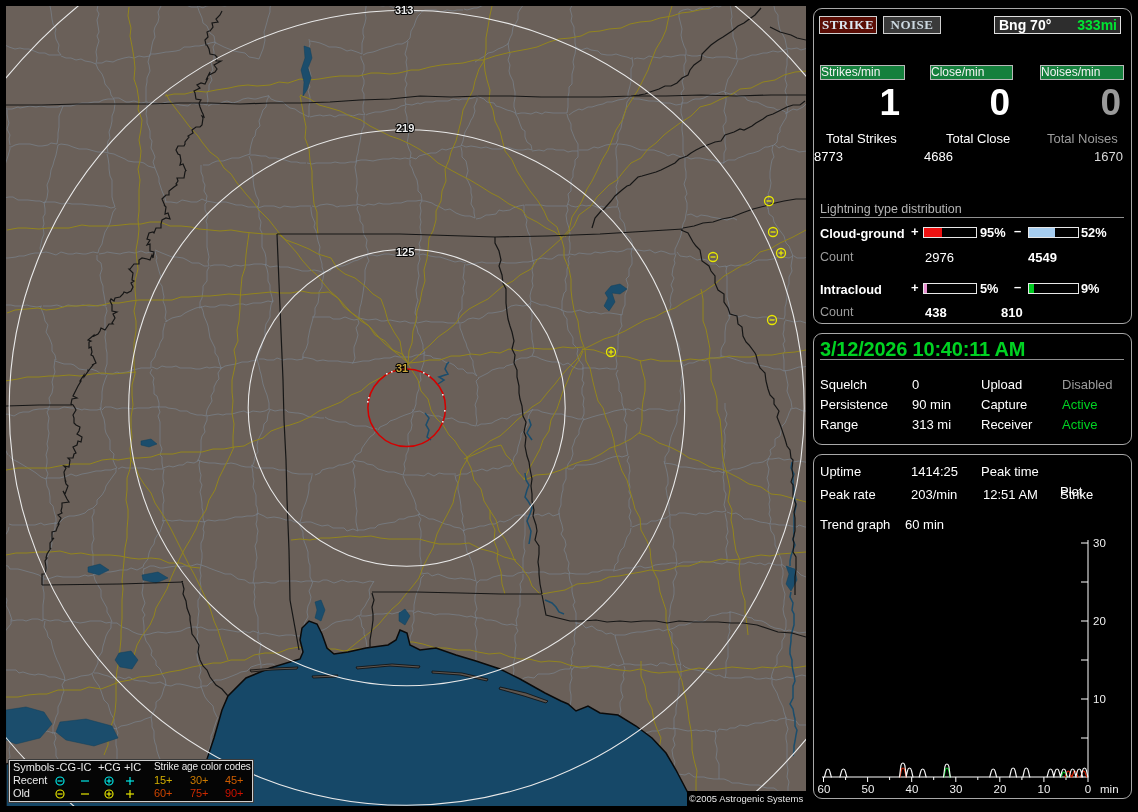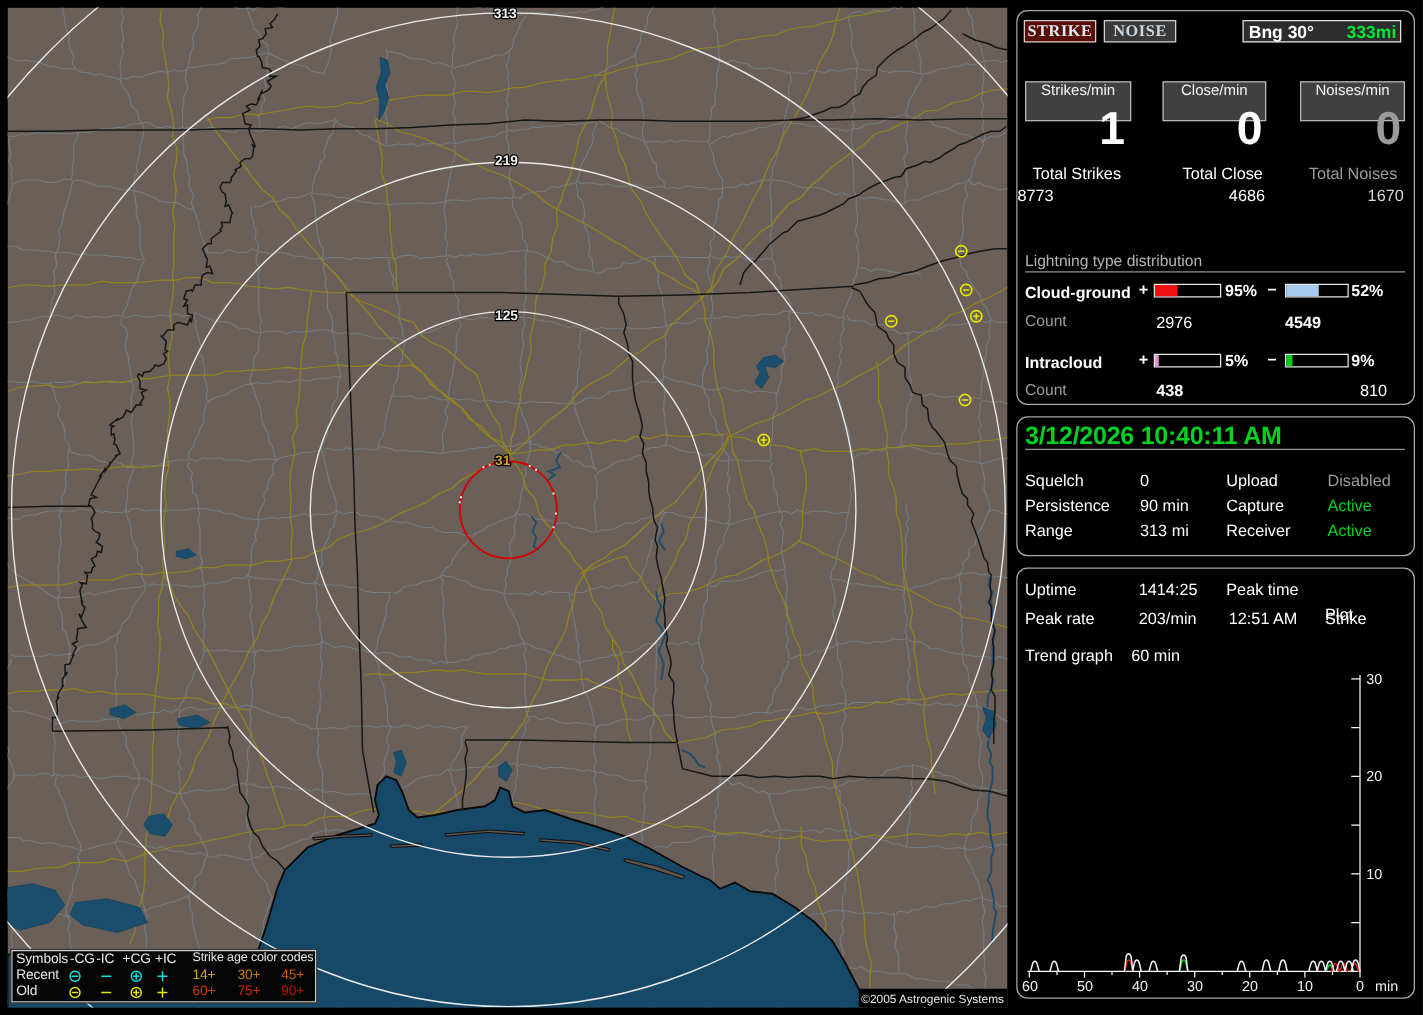--- a/index.html
+++ b/index.html
@@ -1,21 +1,21 @@
 <!DOCTYPE html>
 <html><head><meta charset="utf-8">
 <style>
 html,body{margin:0;padding:0;background:#000;width:1138px;height:812px;overflow:hidden}
 *{box-sizing:border-box;font-family:"Liberation Sans",sans-serif}
 #map{position:absolute;left:6px;top:6px;width:800px;height:800px}
 .box{position:absolute;left:813px;width:319px;border:1px solid #a8a8a8;border-radius:9px;background:#000}
 .t{position:absolute;font-size:13px;color:#fff;white-space:nowrap}
 .gray{color:#9c9c9c} .green{color:#00d222}
-.btnlab{position:absolute;background:#404040;border:1px solid #b8b8b8;color:#f2f2f2;
- font-size:12px;text-align:center;height:32px;line-height:13px}
+.btnlab{position:absolute;background:#15803d;border:1px solid #b8b8b8;color:#f2f2f2;
+ font-size:12px;height:15px;line-height:13px}
 .bignum{position:absolute;font-size:37px;font-weight:bold;color:#fff;text-align:right;width:90px;line-height:1}
 .tg{font:11.5px "Liberation Sans",sans-serif;fill:#f0f0f0}
 .leg{position:absolute;font-size:11px;color:#e8e8e8;white-space:nowrap;letter-spacing:-0.1px}
 </style></head>
 <body>
 <svg id="map" viewBox="6 6 800 800" width="800" height="800">
 <rect x="6" y="6" width="800" height="800" fill="#6a6059"></rect>
 <path d="M4 -13L10 -10L12 -8L18 -8L24 -7L27 -4L33 -4L40 -2L45 0L49 1M2 -11L2 -6L2 -1L2 4L0 9L-2 13L-1 18L-2 24L-3 29L-3 34L-4 39L-6 45M-7 44L-2 46L5 45L9 47L15 49L20 48L24 49L29 49L34 51L39 53L45 53L49 55L55 55L61 55M-6 45L-6 49L-3 55L-2 60L-3 66L-2 70L0 76L3 81L3 88L4 92L4 98L5 104L6 109M6 109L12 109L18 107L20 108L25 107L30 106L36 107L41 106L47 107L51 107L58 107L61 106M7 110L7 114L8 120L9 123L7 129L10 135L9 139L10 145M11 147L15 145L19 144L26 144L30 144L38 146L42 146L48 145L51 143L57 144M10 146L10 149L8 156L7 159L5 165L5 172L2 176L1 182L1 186L-1 190L-2 196M-1 195L3 198L9 197L13 197L18 200L24 200L28 200L36 201L40 201L45 203M-2 195L-3 201L-3 205L-2 213L-4 216L-3 223L-4 228L-6 234L-4 238L-6 244L-5 249L-6 256L-7 260M-6 260L-1 259L4 258L8 258L16 257L19 256L24 256L30 254L35 253L41 253M-7 259L-7 264L-8 272L-8 276L-9 283L-9 288L-12 293L-11 300L-12 304M-12 304L-7 305L-2 305L3 305L11 305L15 306L21 306L27 305L30 306L37 307L42 306M5 367L4 370L0 376L2 381L0 388L-3 393L-3 397L-5 402L-5 409L-7 412L-7 418M-7 418L-1 416L3 416L7 414L14 416L19 413L23 412L29 412L33 410L39 409L43 409L49 408M-7 419L-4 423L-1 429L-1 434L2 440L2 445L6 451L8 455M9 455L12 459L18 462L23 465L28 468L33 471L36 473L41 477L46 479M9 524L12 525L20 525L25 525L29 525L35 525L41 523L44 525L49 524L56 523M9 527L8 531L4 537L1 542L1 547L-0 552L-1 559L-4 563M-5 562L2 565L8 566L10 569L18 569L22 570L29 572L33 573L39 575L43 578M-4 564L-1 568L-1 572L-0 577L2 583L4 587L4 594L7 600L6 605L9 611L10 614L12 620M11 621L17 620L23 620L26 621L32 619L38 619L43 621M11 619L11 624L6 630L4 635L2 637L-0 642L-1 646L-5 653L-7 656L-9 660L-11 666M-11 666L-6 667L-1 666L4 670L8 670L16 670L19 673L23 672L29 674L35 675L38 674L45 675L49 677L55 677L61 679L65 680M-10 664L-8 672L-7 676L-5 680L-5 685L-4 690L-2 694L-0 701L1 705L4 709L6 714L5 721L8 726L9 731M9 730L13 731L21 732L27 732L33 732L36 732L42 733L47 731L53 733M9 731L9 737L10 742L10 746L9 749L10 757L8 760L9 765L8 769L9 776L8 780L8 786M7 787L12 786L18 786L25 787L29 785L33 786L40 787L44 787L50 787L55 788L61 787M8 785L8 791L7 795L6 802L4 807L4 811L3 817L2 824L2 828L3 834L3 840L1 844M47 -0L55 2L59 0L65 -1L68 -3L73 -1L79 -2L85 -5L90 -5L94 -5L99 -6M48 1L50 6L51 11L52 19L53 24L56 29L55 33L56 39L59 45L58 51L61 55M61 56L66 58L71 58L76 60L81 59L85 61L91 62L96 64M61 106L65 106L71 106L78 104L82 103L88 103L94 102L99 102L103 100L108 99L114 99M63 106L61 111L59 116L59 122L59 127L58 133L58 138L57 144M58 145L61 144L68 145L73 147L79 149L82 149L87 149L94 151L98 152L104 152L108 153M58 145L57 150L56 155L54 161L53 165L51 170L50 177L49 180L47 185L48 191L47 198L45 203M44 202L51 202L55 202L62 204L67 203L72 204L78 204L82 204L89 205L93 205L100 206L105 206L111 208L115 207M44 202L45 209L45 214L43 217L44 224L43 227L44 234L42 239L41 244L40 248L41 253M40 253L46 252L50 253L56 255L61 252L68 254L73 254L76 253L83 254L86 254L93 252L98 253M43 306L48 306L51 306L57 305L63 307L68 305L75 306L77 306L83 305L89 306L94 306L101 305L106 306M40 306L43 313L44 316L45 321L48 325L46 332L49 337L51 342L52 345L52 351L55 355L56 360M55 361L61 363L64 364L71 364L74 365L79 369L86 370L91 369L97 371L101 374L106 374M55 359L54 367L55 372L53 378L52 382L53 387L52 393L49 398L50 403L49 408M47 409L53 409L59 409L64 407L71 408L76 408L82 410L84 409L90 410L97 410L101 409M49 409L47 412L49 418L48 424L48 429L49 433L48 439L47 444L48 448L46 455L47 459L47 463L46 469L48 474L46 479M46 478L52 478L57 478L60 478L67 476L71 474L76 476L82 474L88 473L92 472L96 471L101 471L105 470L111 470L117 468M46 478L47 486L49 490L50 497L50 503L53 506L54 511L56 518L56 523M55 524L60 522L64 518L69 516L74 516L79 515L85 513L88 510L93 508M55 522L55 528L53 534L51 538L52 543L51 548L50 551L47 558L47 563L47 568L45 573L43 578M43 579L48 579L54 577L57 576L63 577L68 577L73 577L79 577L85 575L88 576L94 575M43 577L43 582L43 588L44 593L44 598L43 605L43 611L43 616L43 621M43 619L50 621L55 620L59 620L64 622L70 621L75 622L80 623L86 622L90 621L96 621L101 621L106 623L112 622M45 621L44 627L47 632L48 637L51 640L52 645L53 649L55 655L57 660L59 664L61 669L64 675L65 680M64 681L70 679L75 678L81 676L89 675L93 673M65 680L62 685L64 691L62 696L61 701L58 707L58 713L56 717L54 724L53 726L53 733M52 733L58 733L65 733L70 730L74 731L79 732L85 730L89 732L95 730L102 730L107 730L112 728L117 729M54 732L56 738L54 743L56 749L56 756L58 759L57 766L58 772L60 778L61 781L61 787M62 787L66 787L71 787L76 789L82 787L86 788L90 789L96 789L100 789L107 788L112 788L116 789M62 787L60 793L56 796L55 801L52 807L48 811L47 816L45 820M46 819L51 821L57 825L60 826L67 829L72 831L74 832L80 835L86 837L91 838M99 -5L105 -6L109 -6L114 -4L119 -5L126 -2L130 -2L134 -1L141 -0L145 -2L151 -1L155 -0L161 1M98 -7L100 1L98 5L97 10L99 14L97 20L98 26L99 32L97 36L99 41L97 47L96 52L97 58L96 64M97 63L102 63L106 61L113 62L117 60L124 58L129 57L134 58L139 56L144 57L150 56M96 64L98 69L102 74L104 79L105 84L110 90L111 95L114 99M114 98L119 98L126 102L129 102L134 101L141 103L146 102M114 99L115 104L114 111L112 116L112 121L111 126L109 132L110 138L108 141L107 147L108 153M108 153L114 154L118 156L125 159L128 161L134 162L140 162L144 163L148 166L155 168M107 154L108 158L109 165L109 169L110 176L112 180L112 186L112 190L112 197L113 201L115 207M116 208L113 212L111 219L110 223L108 227L105 232L103 239L102 244L99 249L98 253M99 254L105 253L107 252L113 253L120 254L123 253L129 252L135 253L141 251L146 253L151 252L156 252M97 255L97 260L101 263L102 269L100 275L101 281L103 286L103 290L104 295L105 301L106 306M106 307L107 311L105 317L105 321L105 328L106 332L105 337L106 344L106 348L107 353L107 360L107 364L105 370L106 374M107 374L112 374L117 372L120 373L127 372L132 370L137 369L141 368L146 368L151 368M107 375L105 380L103 386L102 392L102 399L101 404L101 409M102 410L105 407L111 407L117 409L122 408L127 408L133 409L137 408L144 408L149 408L152 407L159 407M100 407L102 414L104 419L105 425L105 429L106 433L110 440L110 442L110 450L114 454L113 460L115 465L117 468M118 469L122 467L126 468L133 468L139 468L143 468L149 469L153 470L156 469L163 469M116 469L116 472L113 476L108 483L106 486L105 490L102 495L97 500L97 504L93 508M94 509L94 513L92 517L93 523L93 528L93 534L94 539L92 544L92 550L93 554L93 559L93 566L95 572L94 575M93 575L98 574L105 572L110 572L116 571L120 570L127 570L131 568L137 570L143 567M94 576L95 580L99 587L101 590L101 597L103 601L107 608L107 612L110 617L112 622M111 623L117 623L122 627L128 629L133 632L138 634L144 635M111 623L111 628L108 632L106 636L104 643L103 646L102 652L98 658L98 663L95 669L93 673M94 673L98 673L104 675L108 676L112 678L119 677L125 679L129 677L134 680L140 681L145 681L150 683L156 683L160 682L166 685M92 674L94 679L96 682L99 686L101 691L103 697L104 700L108 704L110 711L111 714L114 719L114 723L117 729M118 728L121 726L127 725L130 724L135 722L141 721L145 719L151 717M116 728L118 733L116 739L116 745L117 749L117 754L117 759L118 764L117 770L116 775L115 778L115 784L116 789M117 789L122 789L127 789L133 791L139 792L144 791L148 790L155 790L160 790L166 792M117 791L114 794L112 799L110 804L105 807L105 813L101 819L98 823L97 829L94 832L91 838M92 839L96 838L101 837L108 837L112 836L119 834L125 834L129 834L134 834L141 831L145 832M161 1L167 2L170 2L175 3L180 4L186 5L191 7L197 7M160 2L161 6L158 12L159 17L158 22L155 27L154 31L155 37L153 41L152 45L151 51L150 56M151 54L155 54L161 53L166 52L168 52L176 51L180 50L184 47L190 47L195 46L199 46L204 45L210 43L215 42M150 54L148 62L149 65L150 71L147 78L147 82L146 87L146 93L146 98L146 102M146 104L150 102L156 103L160 104L167 102L171 102L176 104L180 105L188 106L192 103L196 104L203 104L207 105M147 101L147 108L146 114L147 118L147 123L149 128L150 131L150 138L152 141L151 148L153 152L155 157L153 162L155 168M155 168L157 173L159 178L159 182L161 188L162 191L165 198L166 202M165 202L171 202L177 203L182 200L187 201L191 202L197 202L202 199L206 201M155 250L162 253L167 255L172 257L176 257L183 258L187 260L192 263L199 263L204 266L209 266M155 252L157 258L156 260L158 267L159 271L161 277L159 282L162 286L163 292L164 297L163 301L165 306L166 312L165 318L167 322M165 322L172 318L176 317L181 316L185 313L189 311L196 308L200 307M165 323L164 327L163 331L163 338L160 343L159 347L156 352L155 357L151 362L151 368M152 367L157 369L162 366L166 367L172 367L176 366L180 368L185 368L191 368L196 369L200 369L207 367L209 368L215 367L221 368M152 369L150 373L154 378L153 382L154 387L154 394L157 396L159 403L159 407M159 407L166 407L168 408L176 409L180 411L187 411L190 413L197 415L202 415L206 416M158 406L160 412L158 416L160 422L160 429L160 432L160 437L160 444L162 449L160 455L162 457L162 463L163 469M163 468L169 466L173 467L179 465L183 465L187 462L194 463L198 461M164 469L163 475L163 479L164 483L162 491L163 494L164 501L163 504L163 509L163 517L163 521M162 521L167 520L172 521L180 520L184 521L188 521L194 521L198 521L204 522M164 521L162 526L160 532L158 534L155 539L154 544L151 548L149 553L148 559L144 564L143 567M144 569L150 566L154 566L160 568L163 568L169 567L176 566L181 567L184 566L191 566L197 564L201 565M144 568L143 572L145 579L143 582L143 587L142 593L143 597L145 603L142 610L145 615L143 618L144 626L144 631L144 635M145 635L150 634L153 633L158 632L166 633L172 632L175 632L181 631L187 628L192 627L197 627M144 634L146 641L149 645L152 651L151 655L156 661L156 665L160 669L162 674L165 679L166 685M165 685L171 686L176 684L180 684L185 685L189 686L197 688L201 687M166 684L164 688L162 695L160 699L156 702L156 707L153 713L151 717M151 717L152 723L152 727L154 731L154 738L155 743L156 745L157 751L159 757L161 761L160 766L161 772L164 776L163 781L164 787L166 792M165 790L170 790L175 791L180 788L186 788L190 787L195 787L201 784M166 791L163 795L161 799L160 805L155 809L155 815L152 818L151 824L147 827L145 832M145 833L150 830L156 831L160 830L166 829L171 826L176 826L182 827L186 824L190 826L195 825L201 822M198 6L203 8L206 6L212 5L217 5L225 6L229 5L234 4L238 4L245 5L251 3L254 2L261 2L266 2L271 2M197 5L199 11L202 18L203 23L207 26L210 33L214 36L215 42M214 42L220 45L224 47L229 49L234 51L239 52L245 53L249 57L255 58L259 59M216 42L213 47L214 52L214 59L211 62L213 70L210 74L212 80L209 85L209 90L207 93L208 100L207 105M208 106L212 104L219 104L223 102L227 101L233 103L239 101L243 99L248 98L254 99L256 99L263 97L268 96M203 165L209 165L212 163L217 161L223 161L229 159L232 158L239 158L244 156L250 154M201 165L201 172L203 177L203 181L205 185L204 191L207 196L206 201M206 201L212 202L217 203L221 202L226 202L233 204L236 205L242 205L248 207L253 207L258 207M207 202L205 204L205 210L208 216L206 221L207 224L207 231L207 237L207 240L207 247L208 252L209 257L208 262L209 266M210 266L214 265L220 265L224 265L230 267L235 265L241 266L245 265L249 265L254 264L262 264L266 265M209 267L207 271L207 276L207 281L203 286L203 290L202 298L200 302L200 307M199 308L205 306L210 307L215 307L220 305L227 305L231 306L238 304L243 304L246 305L253 303L256 303L261 303L268 301L273 302M201 306L203 311L204 316L207 323L208 326L209 332L210 338L212 342L215 348L215 353L218 357L219 362L221 368M220 369L225 366L230 365L236 364L242 362L248 362L251 361L257 360M222 367L218 373L219 379L217 381L214 387L214 391L211 396L212 401L209 406L207 410L206 416M207 416L212 415L218 414L223 415L226 414L232 414L239 412L244 411L248 413L253 411L260 412L265 411L269 409M207 415L207 420L204 427L205 432L202 436L201 440L201 447L201 450L200 455L198 461M197 460L203 462L209 463L215 463L221 464L225 464L231 463L236 464L241 466L246 467L252 467M200 460L199 465L200 472L201 475L200 481L202 485L200 492L201 496L202 503L202 508L203 511L203 518L204 522M204 522L208 520L215 521L219 520L225 520L232 518L235 517L242 517L247 516L253 516L258 514M205 521L203 529L204 532L203 539L201 543L201 549L202 553L202 558L201 565M201 565L207 567L209 568L217 571L220 572L225 574L231 574L234 576L238 579L245 580L249 583L253 583M201 565L200 570L201 576L200 580L201 587L200 590L200 597L198 600L198 607L199 611L198 618L198 623L197 627M196 628L201 627L208 630L213 630L217 630L222 629L227 630L233 631L238 632L244 631L249 633L253 631L259 633M197 627L198 632L197 637L199 644L198 650L197 655L198 661L200 666L201 671L199 677L201 681L201 687M202 686L207 686L210 683L215 680L221 680L227 678L232 676L237 674L241 672L247 671L251 667L257 665L261 664M201 686L203 692L205 697L208 701L213 706L214 711L217 717M218 717L216 722L214 728L213 732L211 736L211 743L210 747L208 752L207 758L205 764L205 770L205 775L201 780L201 784M202 785L207 786L212 785L218 787L221 786L226 788L233 787L238 788L240 789L246 789L253 788L258 790L261 789L268 791L272 791M201 783L201 790L202 796L201 802L202 805L201 811L199 816L201 822M201 823L205 822L211 823L216 821L222 823L227 823L233 823L238 822L244 822L249 822L252 824L258 823L264 823L269 823M270 2L277 1L283 -2L287 -0L292 -2L296 -3L302 -5L305 -8L312 -7M271 3L270 8L270 12L268 18L267 22L265 29L264 32L265 40L264 45L263 49L261 54L259 59M268 95L271 99L276 101L283 102L286 105L290 108L295 109L299 112L303 114L309 117M269 96L267 100L266 107L263 110L261 116L259 121L260 126L256 130L255 136L253 138L251 145L250 150L250 154M250 155L255 155L261 156L266 156L269 158L276 158L280 159L285 160L291 162L297 162L300 163L306 163M249 156L251 161L252 165L252 169L253 174L253 179L254 187L255 191L256 195L259 201L258 207M258 208L264 206L269 206L274 206L280 208L284 206L291 207L295 207L300 206L306 206L311 206M257 206L259 211L259 217L261 222L260 229L262 233L262 238L262 245L262 247L265 253L266 258L266 265M265 264L270 267L277 266L280 267L288 267L291 268L299 270L302 271L308 271L314 270L319 271L324 273M265 264L267 269L268 274L268 281L270 285L270 290L272 297L273 302M273 300L271 305L270 312L270 317L268 321L266 324L265 330L265 336L262 341L262 346L261 349L258 355L257 360M259 359L264 359L267 360L274 360L277 358L283 360L287 359L292 359L297 360L303 359M257 359L259 366L260 371L261 374L262 379L263 384L265 390L267 395L268 399L269 403L269 409M269 409L275 411L280 410L286 410L288 412L296 413L298 413L303 414L309 417L315 417L320 418L324 418M270 410L268 414L267 421L264 424L263 430L261 434L258 440L257 445L258 452L255 456L254 462L252 467M251 465L256 468L263 468L269 468L273 468L279 470L282 470L286 470L292 473L299 474L304 474L308 474L313 474M252 467L253 473L253 477L254 481L253 487L256 495L256 498L256 505L257 507L258 514M257 513L264 516L267 518L274 517L280 518L286 520L291 520L294 522L300 522M257 513L257 520L256 524L258 531L257 536L257 541L255 546L256 551L257 558L256 562L256 568L254 572L254 576L253 583M253 583L259 583L265 582L271 583L275 583L279 581L286 581L291 581L296 581L301 582L306 581L312 581M254 583L255 587L254 592L255 597L254 602L255 608L256 612L258 617L258 622L258 630L259 633M259 634L265 633L270 634L275 635L279 636L286 635L292 635L297 636L303 636M258 632L258 640L261 643L260 649L259 655L260 660L261 664M262 665L267 664L273 664L277 667L284 667L290 668L294 666L301 668M261 664L261 670L262 674L265 679L265 686L265 689L265 696L268 702L269 704L268 710L268 717L271 720L271 727L271 731L273 737M273 738L278 735L283 736L287 736L292 735L300 734L304 735L309 732L314 733M274 737L272 742L273 748L273 753L273 758L272 764L273 769L272 774L272 779L273 787L272 791M272 790L278 789L282 784L286 781L290 778L295 776L301 773L305 770M273 791L271 796L271 801L271 808L271 813L269 819L269 823M269 824L273 823L280 824L284 824L289 823L294 824L300 823L306 825L312 824L316 825L322 825M311 -7L318 -7L322 -6L328 -3L330 -3L335 -3L341 -1L347 0L350 1L356 2L361 3L366 3M310 41L316 42L320 43L325 45L329 47L336 47L341 48L347 51L351 50L357 52L362 54M309 39L310 44L308 52L309 56L309 60L308 65L310 72L311 76L308 82L310 87L308 90L310 97L310 102L309 106L309 111L309 117M310 117L314 116L320 115L323 116L330 115L335 117L339 115L343 115L349 115L353 116L359 114L365 115M307 163L312 164L316 163L321 163L326 163L331 163L335 162L340 163L345 163L350 162L356 162M312 206L316 207L320 205L327 204L333 205L337 207L340 206L346 206L353 205L357 205M311 207L311 210L312 216L315 223L314 227L316 231L317 236L318 241L320 247L319 253L320 257L322 264L322 267L324 273M323 272L330 271L333 268L340 266L343 266L348 264L354 261L358 260L365 256L368 255M324 273L323 279L322 283L322 287L319 292L319 296L318 303L315 308L315 314L313 318M312 317L317 317L324 317L330 317L333 319L340 319L345 317L350 319L354 320L359 319M313 318L312 322L310 329L309 334L308 339L308 343L306 349L303 354L303 359M302 357L308 358L313 359L317 361L323 360L328 361L332 361L338 361L342 362L347 362L353 363M325 417L328 419L335 421L339 422L346 422L349 424L355 426L360 426L366 426L371 428L377 429M315 475L320 473L322 470L329 468L333 468L339 465L342 465L349 463L353 461M312 475L311 480L309 484L309 489L308 495L306 502L304 507L302 512L302 516L300 522M300 523L306 522L311 522L316 524L322 526L328 525L333 528L336 528L344 528L347 531L353 529L358 531M300 523L300 526L303 532L303 536L304 541L306 546L308 552L308 557L309 563L310 565L310 571L310 577L312 581M311 581L319 582L323 580L327 580L334 583L337 582L342 580L348 582L354 581L359 582L363 583L370 581L374 582M313 581L311 587L309 591L311 597L310 602L308 606L307 612L308 617L305 622L304 625L305 631L303 636M303 635L307 635L312 633L317 631L323 630L327 628L332 624L336 622L342 621L346 620L352 620L357 616L361 615M305 637L303 641L302 646L302 651L302 657L301 663L301 668M301 668L307 670L311 670L317 669L323 672L326 673L332 674L337 673L341 675L347 677L352 677L358 677L363 678L369 680L373 681M300 669L303 673L302 678L304 682L305 688L305 693L307 698L310 704L310 707L309 712L311 718L312 723L313 729L314 733M314 733L321 734L325 733L331 734L336 736L340 737L346 738L350 737L356 739L361 740L367 741M315 731L314 737L312 743L310 747L309 753L308 760L307 766L305 770M306 769L308 776L309 780L311 784L311 789L313 796L315 801L317 804L317 811L320 814L320 820L322 825M321 825L327 825L331 826L336 826L342 827L348 825L353 827L359 826L363 828L369 826L372 827M366 3L373 3L376 5L383 6L388 5L394 8L400 7L403 9L408 11L416 12L420 11M366 3L366 7L365 13L366 18L365 23L363 29L363 34L364 37L362 43L362 50L362 54M363 55L367 53L373 52L376 51L381 49L388 47L392 46L397 44L402 44L406 42M361 56L361 58L364 65L364 70L362 75L364 80L364 84L362 90L364 94L364 101L363 105L363 111L365 115M366 115L368 114L375 112L381 112L385 111L389 110L396 109L401 106L406 105M364 116L364 119L364 126L362 130L361 135L360 142L359 146L358 153L357 156L356 162M356 161L361 160L366 160L373 161L377 160L383 159L389 159L393 158L400 159L405 158L410 159M357 160L355 167L356 173L357 179L357 184L356 190L358 195L357 201L357 205M357 204L364 206L368 204L374 205L379 203L383 204L390 204L394 203L401 203L407 201L410 201L416 201L422 200M358 206L357 209L360 216L360 221L363 225L363 230L364 235L367 240L366 246L368 251L368 255M369 255L373 255L377 256L384 254L389 254L394 255L398 256L403 253L410 255L414 254L419 254M367 256L369 261L367 264L365 270L365 276L365 280L364 286L363 293L362 299L361 304L360 307L359 315L359 319M358 318L364 319L368 320L376 319L381 321L384 321L390 320L395 321L400 322L405 321L410 323L416 323M358 320L359 323L356 328L358 335L356 342L354 347L354 352L355 358L353 363M352 363L358 362L363 361L369 361L375 359L379 359L384 358L390 358L395 356L399 357L403 357L411 357L416 355L419 355L425 353M378 430L380 427L387 424L390 421L396 419L400 417L405 415L411 413L414 410M376 430L374 434L370 437L367 441L362 448L361 452L356 455L353 461M354 460L357 461L364 462L367 464L373 465L378 469L382 470L388 472L394 472L397 473L403 475M352 461L355 466L353 470L354 475L355 480L355 487L354 490L355 495L356 502L356 506L357 511L356 517L356 522L357 527L358 531M358 530L364 530L370 528L375 528L378 525L382 524L388 523L395 522L399 519L404 519L408 517L415 516L420 514M374 581L371 586L369 590L370 597L367 602L365 606L361 611L361 615M361 616L366 616L372 615L376 614L383 614L389 613L392 614L399 612L402 611L410 611L414 611M359 616L361 620L362 627L364 629L364 634L366 640L367 647L368 650L367 656L368 661L371 665L371 672L372 675L373 681M374 682L378 683L383 683L390 684L395 685L398 687L405 686M373 681L373 686L372 692L371 699L369 703L371 707L369 714L369 718L367 724L367 730L369 736L367 741M366 741L373 739L376 739L382 738L385 737L391 736L398 735L403 733L405 734L410 731L417 732L421 731L427 729M366 741L368 745L366 752L367 758L366 763L368 767M367 766L373 769L378 769L384 772L387 773L395 773L400 775L405 778L410 778L416 780L418 782L425 782M369 767L368 771L368 778L370 784L369 790L369 793L371 800L372 804L371 809L371 815L372 823L372 827M373 828L379 825L384 825L389 826L396 822L400 823L407 822M421 12L425 10L430 10L436 10L441 12L447 10L453 11L457 10L463 10M421 13L418 16L416 20L414 26L411 31L410 38L406 42M408 41L407 47L405 54L407 58L406 62L407 68L407 73L405 80L407 84L405 89L406 96L405 101L406 105M405 104L412 105L418 103L420 104L425 102L433 102L436 101L443 101L448 101L453 99L459 100L462 99L468 99L473 98L478 96M406 106L405 110L407 117L407 120L408 125L409 131L408 138L407 143L409 149L411 153L410 159M410 157L416 159L419 156L426 154L431 153L436 153L442 149L446 150L452 148L457 147L461 146M410 160L410 165L412 168L414 174L417 180L418 186L418 191L421 194L422 200M422 201L425 201L432 203L435 205L440 207L445 210L450 209L456 213L461 215L465 216L470 216L475 218M422 200L420 205L421 211L420 217L421 222L420 227L421 234L421 239L419 244L420 247L419 254M419 255L423 254L430 256L436 257L440 257L446 259L449 260L455 262L460 261L466 263M419 255L420 259L418 265L418 270L419 276L418 280L417 286L416 290L417 298L418 300L416 307L415 313L417 317L416 323M417 323L422 322L426 321L431 322L437 322L443 322L448 323L453 323L459 323M415 324L417 328L418 333L420 336L423 345L423 349L425 353M424 355L431 356L433 358L441 359L445 362L450 363L454 365L458 369L463 369L467 373L473 373L477 376M424 352L424 358L424 362L422 368L420 374L421 380L419 383L419 389L417 394L416 401L416 404L414 410M414 412L420 411L425 414L429 415L434 416L439 416L445 419L452 418L457 421L459 422L467 423L471 425L476 426M413 409L413 415L411 421L412 425L411 430L408 434L408 441L409 445L408 451L406 455L406 459L404 464L405 469L403 475M403 475L409 475L414 475L418 475L424 476L428 473L434 476L439 473L444 474L452 474L456 474M403 476L405 481L406 484L410 490L412 495L414 499L416 505L416 509L420 514M418 514L424 516L429 519L433 519L438 521L445 524L450 525L454 527L460 528L464 531M418 515L421 519L419 524L421 531L421 536L420 542L420 547L420 553L420 556L421 561L421 569L422 573M421 574L428 573L432 576L438 574L443 576L448 578L455 579L461 578L466 579L470 579L476 581M424 575L421 578L420 585L418 590L416 595L415 600L414 605L414 611M414 613L418 611L424 613L429 613L435 615L439 614L445 614L449 614L457 615L459 615L467 617L471 616L476 618M413 611L414 616L414 621L412 626L413 630L410 637L410 642L409 648L409 650L408 657L407 660L407 666L406 672L408 675L407 680L405 686M406 685L411 685L414 684L420 681L426 681L430 679L435 677L440 675L446 673L450 673L456 670L459 669L464 669L472 667L475 666M404 686L406 689L410 696L413 699L415 705L416 710L420 715L423 718L424 726L427 729M426 729L431 729L437 732L441 732L447 731L453 733L456 735L463 735L468 736L474 737L478 737M426 731L427 734L428 739L425 744L427 750L426 754L427 760L424 766L425 771L425 776L425 782M425 783L429 782L435 782L440 785L446 786L452 786L456 788L461 788M424 782L423 788L419 793L418 797L417 802L414 807L411 812L410 818L407 822M407 822L411 824L417 822L423 822L428 823L431 823L438 825L441 826L447 825L453 826L457 825L462 827L467 827M464 9L467 10L474 8L477 8L484 5L489 4L493 3L498 1L503 -0L507 -3L512 -2L517 -5L522 -5L528 -7M475 62L481 58L485 56L488 53L493 52L498 49L503 47L508 44M477 96L484 99L487 102L494 103L496 106L500 107L507 110L511 111L516 113M477 98L477 100L474 107L475 111L473 117L471 120L469 125L465 132L464 136L463 141L461 146M461 145L466 147L471 146L477 147L481 148L486 147L492 149L498 149L501 149L508 147L513 149L518 150L523 150L528 149L532 150M461 147L462 152L462 157L466 161L467 166L468 171L466 178L468 181L471 188L471 193L472 197L471 204L474 209L474 213L475 218M476 219L481 218L486 215L489 215L496 214L499 210L503 211L510 210L513 208L519 206L524 205M466 265L472 264L477 263L482 262L486 263L491 263L497 263L501 262L506 263L513 263L516 263L523 262L528 262L533 261M465 264L464 268L464 272L463 278L465 282L463 288L464 293L462 297L462 302L462 309L459 313L458 319L459 323M461 323L464 322L468 319L473 318L479 319L483 317L488 313L492 313L498 312L503 311L508 308L511 306L516 305L523 306L528 305L531 302M460 322L460 328L462 333L464 339L466 343L467 347L470 353L470 356L473 361L473 365L475 373L477 376M478 378L482 376L488 373L492 370L499 368L504 368L506 366L513 364L516 360L521 358L527 358L532 356M479 378L476 381L478 387L477 394L478 397L475 405L476 408L476 414L477 421L476 426M477 426L481 424L485 424L492 423L495 421L502 418L507 419L513 415L516 415L522 413L528 412L532 410M456 476L461 474L467 474L472 471L476 471L482 469L487 471L493 468L498 469L505 466L510 466M455 475L456 480L458 483L458 490L459 494L460 499L461 506L461 510L463 516L462 521L464 527L464 531M463 531L467 529L474 528L480 526L484 526L490 524L495 524L500 521L504 522L511 519L515 516L519 515L526 515M463 530L465 536L465 541L466 546L467 552L469 555L471 560L473 566L474 571L475 577L476 581M477 583L480 580L487 580L493 577L497 576L501 575L507 576L513 576L518 573L523 572M477 581L476 587L476 591L475 596L475 601L477 609L475 613L476 618M476 618L482 618L486 620L491 620L496 621L502 624L507 625L512 624L517 626M477 617L475 624L477 630L477 635L476 639L475 644L476 650L476 656L476 660L475 666M476 666L480 666L486 669L490 672L496 673L500 674L503 677L508 679L514 681M477 665L476 672L476 675L475 682L477 687L477 692L477 697L478 702L476 707L477 711L476 717L476 722L479 727L477 731L478 737M477 736L477 744L473 746L472 753L470 757L469 762L467 767L467 772L463 779L463 784L461 788M462 788L466 789L470 787L476 788L482 788L484 786L491 788L497 786L500 786L506 787L510 787L515 785L521 786M461 788L462 793L463 799L463 804L464 811L465 816L465 822L467 827M466 828L472 827L477 830L483 829L485 829L490 832L498 830L501 834L506 832L512 835L517 836L520 836L526 836M528 -7L532 -8L538 -8L542 -8L549 -11L553 -10L560 -10L563 -12L568 -11M529 -7L526 -1L525 3L521 8L518 13L518 19L515 25L513 27L512 34L510 38L508 44M508 43L509 50L510 54L508 60L510 65L509 71L510 75L513 81L514 88L515 92L515 98L514 103L514 107L516 113M516 114L521 113L525 113L531 114L536 112L542 114L545 112L553 113L557 113L562 113L567 113M515 113L518 118L520 124L522 129L525 131L525 137L527 142L531 145L532 150M532 151L539 150L544 151L547 149L553 149L556 150L564 150L568 152L572 151L578 151M525 205L530 205L533 205L541 205L546 206L552 206L556 206L562 206L567 206M524 205L524 212L525 216L527 220L526 225L528 232L530 236L530 242L531 246L532 251L532 255L533 261M532 261L538 259L543 258L548 259L552 259L558 255L565 255L569 255M534 261L533 266L532 270L533 275L532 281L533 286L531 291L530 296L531 302M531 301L536 303L541 305L546 305L551 307L557 308L562 310M531 303L530 306L532 313L532 319L531 322L531 329L532 334L532 339L533 344L534 351L532 356M532 356L537 357L541 359L547 361L552 362L559 362L563 365L568 363L573 367L578 369L583 369M532 410L538 410L542 412L547 413L551 414L557 414L562 414L566 416L572 417L578 419L582 419M533 409L529 415L528 419L528 424L525 429L521 434L521 437L519 444L518 447L517 453L514 457L513 462L510 466M526 516L531 516L538 514L542 516L549 513L553 516L559 514M525 514L525 522L525 524L525 530L525 535L524 541L524 548L525 551L523 558L523 563L523 567L523 572M523 572L529 573L532 572L537 572L544 572L549 574L553 574L561 574L565 573L570 574M523 574L523 579L520 584L521 590L520 594L520 599L520 606L518 609L518 615L516 620L517 626M516 627L518 631L515 635L515 641L516 645L515 652L515 657L514 661L513 666L514 670L513 677L514 681M514 682L520 681L524 678L528 677L534 678L538 674L546 674L549 674L554 673L560 670L565 669L570 669M513 682L514 685L512 693L513 698L511 704L511 707L510 712L508 718L508 724L507 729L508 733L507 739M508 739L512 740L516 738L523 740L529 738L535 740L538 738L544 738L548 739L556 737L561 740L567 738L571 738M506 740L509 744L511 750L513 755L513 760L516 765L516 769L518 776L518 780L521 786M520 786L521 791L523 795L523 800L522 807L523 810L523 815L524 820L525 827L524 830L526 836M525 838L532 835L536 834L540 836L547 833L552 833L557 832L561 832M568 -12L575 -10L581 -8L586 -8L591 -10L594 -7L602 -8L606 -7L612 -5L616 -7L622 -6L627 -4M569 -12L568 -5L571 1L572 6L570 9L572 16L571 21L574 27L574 32L575 36L575 43L576 48M576 47L581 50L587 48L591 50L598 51L601 54L607 55L612 55L616 54L622 56L627 57L632 59M576 47L575 54L574 57L573 62L574 67L572 74L572 78L572 84L569 87L569 92L568 97L568 104L568 107L567 113M569 115L573 112L579 109L582 110L588 107L592 107L598 105L603 104L607 102L612 102L618 100L624 99L628 97M567 114L568 118L571 124L571 129L573 134L575 139L578 144L578 151M579 150L583 150L588 150L594 147L598 148L606 145L612 144L616 144M578 151L578 157L575 160L575 165L573 171L573 177L571 180L571 184L571 191L568 194L569 200L567 206M568 204L571 206L576 207L582 205L586 206L592 205L599 208L601 206L607 208L612 207L617 207M567 206L568 210L566 215L567 222L569 228L570 234L569 239L570 243L570 249L569 255M570 254L575 255L579 253L587 254L591 254L595 252L601 253L606 252L611 251L617 252L623 251L627 249L633 249M570 256L568 259L569 264L567 269L567 275L565 280L566 284L566 291L564 293L562 301L562 306L562 310M561 310L567 312L572 312L580 310L582 311L589 313L594 312L601 314L605 313L610 313L617 314L622 315M563 311L564 315L567 319L567 323L568 330L572 336L573 338L573 344L578 349L577 354L579 360L583 365L583 369M582 368L588 368L595 368L599 369L607 368L610 369L616 369M583 368L583 374L582 380L584 383L582 388L582 394L584 398L583 405L584 408L584 414L582 419M583 420L589 418L592 417L599 415L604 414L608 413L614 411L619 410L624 409M584 418L581 425L579 430L579 434L575 439L574 443L572 448L573 454L571 460L568 464L567 469M568 469L573 469L576 465L583 465L586 465L594 464L597 463L603 461L607 459L613 457L619 456L622 457L628 455M566 468L566 475L566 479L563 485L563 490L562 493L561 499L561 505L559 510L559 514M559 513L560 519L562 525L563 530L561 534L565 540L566 545L564 550L566 554L567 559L569 563L568 569L570 574M569 573L576 574L581 574L588 574L592 572L598 572L603 570L610 570L614 570M569 574L570 581L572 585L572 591L573 596L575 602L573 605L576 613L576 618L576 623M575 623L582 624L586 628L592 626L597 630L602 631L606 634L611 633L616 636M577 622L575 630L575 633L574 638L575 644L572 649L573 653L571 659L572 663L570 669M572 670L574 667L582 668L587 668L591 666L598 666L602 667L608 667L613 664L618 666L624 664M572 668L571 674L572 678L570 684L570 690L571 695L571 700L570 707L570 712L573 716L571 721L571 729L572 734L571 738M571 738L576 739L583 739L588 738L591 736L597 737L601 737L608 738L614 736L617 737M572 738L573 745L574 750L576 755L577 759L580 767L580 771M578 771L583 774L589 775L594 777L599 777L603 782L610 784L614 785L619 785L623 788M579 771L578 778L577 780L576 786L574 792L573 796L570 801L569 806L567 813L566 816L564 823L562 829L561 832M562 832L566 833L573 833L576 835L583 835L588 838L593 839L598 839L602 841L608 841L613 842L619 844L622 843L628 845M634 59L637 58L644 59L649 56L653 57L660 58L664 56L671 57L675 56L680 55L686 55M632 57L633 65L631 69L631 74L631 81L630 86L628 93L628 97M630 97L634 99L639 99L644 100L649 101L654 101L661 102L664 103L670 103L676 105L682 104M630 98L627 102L626 109L625 112L623 117L622 122L621 128L618 134L618 139L616 144M617 144L620 144L627 145L631 146L638 149L641 150L648 150L654 150L660 152L665 154L668 156L673 154L681 157L685 157M618 144L616 148L616 154L617 161L617 165L617 171L617 176L618 181L616 187L617 190L616 197L618 202L617 207M618 207L620 213L620 218L624 223L625 227L626 235L630 238L632 242L633 249M633 250L638 250L644 251L650 250L655 253L661 251L665 252L670 254L675 254M632 248L631 254L632 258L632 264L629 269L629 276L626 279L628 285L627 290L625 295L625 300L625 305L623 309L622 315M621 314L621 322L622 326L619 331L618 337L618 342L618 349L617 352L616 358L617 364L616 369M618 370L616 374L618 380L619 384L619 391L621 393L622 398L622 403L624 409M623 410L628 409L633 411L638 408L644 411L649 409L655 409L660 409L665 410L669 411L675 410L679 410M625 408L626 414L624 420L627 425L626 431L626 434L625 440L626 444L627 451L628 455M629 456L627 461L629 464L630 471L629 475L629 482L630 487L629 492L631 496L629 500L629 507L631 511L629 517L631 522L631 527M632 527L635 526L640 524L647 524L651 521L656 521L661 519L666 518L670 515M631 528L630 533L627 537L625 543L624 547L621 550L618 557L618 562L615 565L614 570M613 571L618 570L625 568L629 568L634 568L640 566L645 568L651 567L655 565L662 564L666 564L671 563L677 563M615 635L620 635L625 635L631 633L637 632L643 632L647 631L653 630L659 629L663 631L669 629M615 636L617 643L618 646L620 653L623 660L624 664M624 664L630 664L635 665L641 665L645 665L651 664L657 666L660 663L665 663L670 665L677 664L681 665M624 666L625 669L623 675L624 679L621 685L621 691L623 697L620 702L620 706L621 712L619 715L620 722L619 726L617 730L617 737M619 737L623 735L626 735L632 735L637 734L643 733L649 732L652 731L658 731L663 729L667 728L674 729M617 737L619 741L618 749L619 752L618 756L620 764L620 768L621 773L622 777L623 782L623 788M624 787L629 785L633 786L639 782L644 783L647 780L653 779L660 776L664 774L668 774L674 772M624 789L625 794L625 798L625 805L624 808L627 814L624 819L627 823L625 829L628 835L629 839L628 845M629 846L632 845L638 845L643 843L648 843L653 844L660 844L664 844L669 842L674 843M679 12L683 10L688 9L693 11L700 8L705 9L709 9L715 6L719 7L725 4L730 5M679 12L679 17L680 21L682 29L681 35L682 40L684 46L686 50L686 55M687 55L692 56L697 56L702 55L706 57L713 58L716 57L723 57L728 57L731 58L737 59M685 55L686 61L684 65L684 71L685 76L682 81L684 89L681 93L683 100L682 104M681 103L687 103L692 100L695 99L700 99L704 98L712 94L716 94L721 92L725 91M682 104L681 109L681 113L683 120L682 126L682 130L683 137L683 143L683 146L683 152L685 157M686 157L691 159L695 158L700 158L709 160L713 160L720 163L724 163M685 156L685 163L685 167L686 172L686 178L684 184L686 190L687 194L685 197L687 203L687 209L686 214M687 215L691 214L697 217L701 215L708 216L711 217L717 218L722 219L727 220L733 218L737 220M686 214L685 220L683 224L682 229L681 235L680 238L677 245L675 249L675 254M677 252L680 256L687 257L690 256L697 260L702 259L707 260L710 264L716 264L719 267L726 266M676 254L674 260L675 263L673 268L672 275L674 278L671 285L673 290L671 295L670 301L671 305L669 312L669 316M669 314L672 321L673 326L674 332L675 336L676 339L679 345L680 349L679 355L681 359L683 365M683 366L689 363L693 363L700 360L705 361L709 358L714 358L721 357M681 364L683 368L682 375L681 380L682 383L680 391L681 395L681 399L679 406L679 410M679 410L677 416L677 422L676 425L673 432L671 437L670 442L669 447L669 451L665 457L665 462M664 463L672 464L676 465L680 467L686 467L692 468L697 469L702 469L709 470L714 472L718 471L724 473M664 461L666 468L667 472L668 478L668 484L666 488L667 495L668 499L669 504L669 511L670 515M670 515L676 515L679 513L685 513L691 514L696 515L699 513L706 514L710 513L715 511L722 512L726 511M670 516L670 522L670 527L672 530L673 535L674 541L673 547L676 553L676 556L677 563M678 564L683 562L687 562L694 562L698 562L701 561L706 562L713 562L716 563L722 564L727 562M677 563L675 569L677 573L675 578L673 582L674 588L674 594L673 599L671 604L670 610L670 614L669 618L669 624L669 629M668 630L674 628L679 625L685 625L688 624L695 621L702 622L706 620L710 616L716 615L722 613L727 613L731 612M668 629L672 633L672 641L673 643L678 649L678 653L679 659L681 665M683 665L685 667L690 669L696 670L701 671L706 672L710 673L716 676L719 675L725 678M680 665L681 670L681 676L679 680L679 687L679 693L678 696L677 703L676 708L676 714L674 718L674 722L674 729M673 728L679 729L683 730L688 731L696 730L701 731L706 730L710 731L716 732M675 728L675 735L673 739L675 745L672 750L673 757L675 762L673 768L674 772M673 774L678 774L685 775L689 773L694 777L698 777L704 777L707 778L714 779L719 779M675 773L673 778L675 782L673 787L674 793L672 798L675 801L674 808L673 812L674 817L673 824L673 828L673 833L675 838L674 843M673 844L680 841L685 838L690 838L694 835L702 833L706 832L712 830L716 829M729 4L737 3L741 2L745 3L752 -1L755 -2L762 -2L766 -2L773 -5M730 5L731 9L732 17L731 20L732 27L733 33L733 37L735 42L737 49L736 53L737 59M737 59L742 59L747 57L752 55L756 55L763 53L767 53L773 51L778 52L782 51L787 49M738 60L736 65L733 70L731 75L728 79L726 86L725 91M724 92L730 94L734 93L738 96L745 97L747 100L753 102L757 102L761 104L767 107L774 108L777 110L782 110L787 113M725 92L726 95L726 101L725 106L724 111L726 117L726 122L723 126L724 132L725 136L725 143L726 149L724 153L724 159L724 163M723 163L728 160L735 160L738 158L744 156L748 154L753 153L759 151L765 147L768 147L774 145M725 267L731 265L735 266L741 265L748 265L753 262L758 260L763 260L767 260L773 259L777 257L783 257L789 258L793 256M727 266L726 271L727 277L727 284L727 289L727 293L727 297L729 305L729 310L729 315M728 316L733 314L739 317L745 315L750 317L757 318L763 317L767 317L773 320L778 318L784 319M730 315L729 319L726 324L725 332L725 335L725 342L722 347L721 350L721 357M721 356L727 357L731 358L737 360L740 361L746 363L753 363L757 365L763 366L768 367L774 369L780 369L784 371M725 403L725 409L727 414L725 420L727 424L724 431L725 435L725 442L724 446L725 451L724 458L723 462L723 466L724 473M723 471L729 471L733 469L737 469L744 467L749 465L753 463L757 463L763 462L768 459M724 472L723 477L724 484L724 490L726 494L725 500L724 505L726 511M727 512L732 514L736 513L741 516L744 519L751 519L754 520L760 522L767 523L770 524M725 513L726 518L727 522L727 526L728 532L726 537L728 542L726 548L726 551L727 557L727 562M727 562L734 563L737 564L744 564L749 562L756 564L760 563L765 565L769 563L776 565L782 565M731 612L735 613L741 615L747 617L752 618L754 620L762 621L766 623L770 626L775 628L781 629L785 631M730 611L730 616L730 622L729 627L730 631L728 637L728 641L728 648L728 652L728 657L726 662L726 669L726 673L725 678M725 677L729 678L737 678L741 678L745 677L751 677L756 679L760 679L766 678L771 679M717 732L719 729L727 730L730 728L735 728L740 725L747 726L752 724L755 723L762 723L765 722L772 720L776 721L780 719L786 718M715 730L716 736L715 741L717 748L717 751L716 758L719 764L719 769L719 774L719 779M719 779L724 779L729 781L732 783L739 783L743 784L750 785L754 785L759 785L763 787L767 788L774 788L778 791L784 792L788 792M718 829L722 827L728 827L733 826L737 826L743 823L749 823L754 822L760 822L764 821L770 820M772 -3L778 -4L782 -2L788 -1L793 -1L796 -1L804 0L808 1L811 3L816 2L821 5L827 5M773 -3L775 1L774 6L775 11L778 15L778 20L779 26L780 30L783 35L785 39L786 44L787 49M787 48L791 49L797 48L801 50L808 48L813 49L818 48L824 50L828 49L834 48L838 50L844 49M787 49L788 54L787 59L787 65L786 69L786 75L785 79L787 85L785 91L787 96L786 103L788 107L787 113M785 114L793 109L797 110L803 107L807 103L813 102L817 102L822 97L827 96L832 96L838 93M787 113L786 118L784 121L780 128L780 132L778 134L777 142L774 145M774 144L779 148L783 146L788 149L795 150L799 152L807 151L809 154L817 155L822 156L827 157L830 159L837 159M773 145L772 150L774 157L772 160L771 165L770 172L770 178L771 183L770 189L768 194L769 197L767 203L768 209M768 208L769 214L773 217L774 222L778 228L781 232L784 236L786 243L789 246L791 251L793 256M794 256L797 258L804 258L808 257L813 260L819 260L824 260L831 260L837 262L841 263M793 255L792 260L791 266L792 271L789 277L789 284L788 286L787 292L787 297L786 304L785 307L785 315L784 319M785 320L790 321L794 322L800 321L806 323L810 322L816 324L822 325M785 321L784 325L784 330L783 334L785 341L783 344L785 351L783 354L784 360L784 366L784 371M784 371L790 370L793 369L799 367L803 367L809 366L816 365L820 363L823 364L829 362L834 360L839 360M785 370L786 375L787 380L788 385L787 391L790 399L791 401L792 408M790 409L796 408L803 411L808 411L814 410L818 411L825 411L830 413M791 409L789 413L788 416L785 423L782 426L781 431L780 436L775 439L775 446L770 450L771 454L768 459M768 459L772 459L779 458L784 460L791 459L793 462L799 461L805 462L810 463L817 463L820 463L827 463L832 464M769 458L767 463L769 469L768 475L767 478L769 485L768 489L769 495L770 500L769 504L770 510L769 514L771 519L770 524M769 524L775 524L779 525L787 525L791 526L797 527L799 525L805 527L812 527L815 526L821 528L827 526L832 529L837 528L841 528M770 525L771 531L774 535L775 541L775 545L777 549L779 554L781 559L782 565M781 564L787 568L793 568L798 572L801 575L806 577L812 579L818 580L822 584M781 565L783 570L783 575L782 579L782 584L784 591L785 594L784 601L784 604L783 609L784 615L786 620L786 627L785 631M786 631L789 630L796 632L799 633L807 632L811 630L816 630L820 633L826 633L831 633L836 633M784 632L785 636L782 641L782 648L780 651L777 656L777 664L774 668L772 674L771 679M772 679L776 680L781 679L787 677L793 678L798 676L802 675L806 676L813 677L816 675L823 676L827 674L833 676L837 674M772 677L772 684L774 688L777 693L779 699L781 703L783 707L784 712L786 718M786 719L791 720L796 721L799 725L806 725L811 728L815 729L819 732L823 735L829 737L833 739L838 740M786 717L786 723L788 729L786 735L786 739L787 744L787 751L787 756L787 761L787 765L788 770L787 777L789 782L788 787L788 792M789 791L786 798L783 801L780 806L776 810L772 815L770 820M769 821L776 820L779 822L787 821L789 825L795 824L801 825L806 826L813 827L817 827L823 830L827 831L833 832M826 3L830 10L831 13L834 20L834 25L837 29L839 34L840 39L841 44L844 49M843 50L843 54L841 62L842 66L842 71L839 75L839 82L838 88L838 93M837 94L837 97L837 103L838 108L838 115L836 117L838 124L836 128L838 134L838 139L836 145L836 149L837 153L837 159M837 159L834 165L835 170L833 174L832 179L831 185L830 191L826 194L826 199L825 204L824 209L822 215M823 214L823 219L826 225L828 229L829 233L831 238L835 244L835 249L837 254L838 258L841 263M841 263L840 267L838 274L838 279L836 282L833 289L830 293L829 297L830 303L826 310L825 314L822 319L822 325M822 325L824 330L828 334L830 341L832 344L835 350L836 355L839 360M838 359L839 365L837 369L837 376L836 381L836 387L833 393L834 397L832 401L832 409L830 413M831 463L834 468L835 472L834 479L835 483L836 488L836 493L837 499L837 504L838 510L840 515L841 519L841 524L841 528M841 529L840 534L837 538L834 543L834 549L833 553L831 560L830 563L826 570L824 574L824 577L822 584M821 584L822 590L825 592L825 598L826 604L828 609L831 614L832 619L834 623L834 628L836 633M836 633L834 636L837 642L837 649L835 653L838 657L837 663L836 669L837 674M836 675L836 680L839 684L838 691L838 696L838 701L837 706L838 708L839 715L839 719L838 724L837 730L837 736L838 740M837 739L836 745L836 751L834 756L832 760L832 766L830 773L830 778L827 782L826 788" fill="none" stroke="#79828b" stroke-width="0.9" opacity="0.8"></path>
 <path d="M6 470L18 468L27 468L37 468L49 468L59 466L72 464L81 464L90 464L102 460L111 459L118 460L130 458L139 458L151 457L160 454L173 454L181 452L191 452L202 452L213 449L224 449L234 447L244 446L251 442L263 438L271 431L282 427L290 425L299 422L310 417L319 411L329 407L341 402L351 395L361 391L369 384L380 378L390 373L400 367L408 363M129 7L128 16L131 28L130 36L132 46L134 58L135 68L134 79L137 88L139 101L138 109L142 120L141 129L139 140L141 151L140 161L138 169L140 180L139 190L139 201L139 211L138 220L139 229L138 239L136 250L137 261L138 269L135 281L135 290L136 301L134 311L136 321L136 331L134 343L134 353L134 364L135 374L132 385L132 395L133 405L131 417L131 427L132 437L130 449L131 458L130 469L127 478L127 490L126 500L128 509L128 518L127 529L127 538L125 548L124 561L123 571L122 581L123 589L122 600L122 611L122 619L121 631L121 639L120 649L119 660L117 670L116 680L116 691L116 701L115 712L113 721L108 733L108 745L104 755M408 364L413 372L418 380L421 391L428 399L431 410L436 418L443 425L449 435L455 441L460 449L468 458L461 470L459 480L455 493L453 503L447 515L442 524L437 534L433 548L428 557L423 567L419 578L412 587L406 594L399 603L392 609L384 618L379 624L369 633L360 640L354 645L344 653M583 349L577 359L569 367L561 376L555 384L548 392L540 402L532 407L523 415L516 421L509 428L500 436L490 441L484 446L475 451L466 458M409 363L420 362L429 360L440 360L451 356L460 356L471 354L480 355L491 352L500 353L509 349L520 351L530 348L543 349L552 349L563 347L573 348L583 347M561 237L564 248L564 257L569 269L571 279L571 290L572 299L574 310L578 321L579 329L581 339L585 350L586 361L590 368L593 382L595 390L598 401L603 408L606 418L611 430L614 441L615 450L618 459L622 471L627 480L630 491L633 501L635 509L640 518L641 530L647 541L650 549L651 560L653 570L658 580L660 592L663 601L666 610L666 620L668 630L671 640L673 651L675 660L678 671L682 681L684 691L686 699L688 711L689 720L691 730L692 741L692 750L694 760L697 771L696 780L696 790L699 802L700 812M407 365L417 357L424 350L430 345L438 337L448 330L455 324L462 315L469 309L480 303L488 299L496 292L503 286L513 281L520 275L531 269L537 260L545 253L552 247L562 238M561 239L557 227L548 220L544 211L538 201L530 191L522 179L517 171L512 160L505 151L502 139L500 131L495 121L493 110L489 101L490 90L487 80L485 71L484 60M165 96L174 94L185 94L196 91L206 92L216 90L229 88L238 86L248 85L257 86L270 85L279 82L288 83L300 79L309 80L319 79L331 77L340 76L349 76L359 76L371 73L379 73L390 74L399 73L411 70L419 70L430 67L441 65L451 64L463 63L475 60L483 60L495 56L507 53L517 51L528 49L537 47L549 42L559 39L570 38L581 36L589 32L600 31L609 29L621 28L630 24L640 22L651 21L660 18L672 16L681 13L690 12L699 10L710 8M561 239L569 230L572 217L578 208L582 201L587 189L592 181L597 171L602 160L608 150L612 140L616 130L623 119L626 109L631 101L638 90L643 80L648 70L652 59L656 49L662 39L666 30L669 16L672 6M582 350L592 345L604 339L614 336L625 331L634 326L645 320L655 317L664 312L675 308L684 302L694 297L705 291L715 284L724 276L731 272L741 266L751 261L760 252L770 249L780 243L793 237L806 230M408 364L409 351L412 343L413 331L416 321L417 311L420 302L422 291L425 281L424 270L427 259L428 250L429 238L433 231L436 220L436 211L441 201L442 191L446 181L445 169L449 160L451 152L456 141L459 129L461 121L463 110L469 98L473 90L475 81L479 69L484 61L486 50L486 38L488 27L490 15L492 6M807 71L795 72L784 75L775 80L763 82L751 88L740 89L731 95L719 100L711 104L700 107L691 116L680 123L669 131L664 135L656 143L648 149L641 158L631 163L624 171L617 180L609 185L597 197L591 206L579 215L574 226L565 237M7 313L15 310L27 309L38 308L46 310L56 309L67 306L77 306L89 305L98 306L110 303L119 303L131 301L139 300L149 300L159 300L172 300L181 297L189 297L202 296L210 296L220 295L229 294L241 295L250 294L261 293L271 292L279 293L291 293L301 291L311 293L318 293L329 292L339 299L346 307L352 313L362 320L370 327L377 335L384 343L391 349L399 355L408 363M6 697L18 697L28 695L39 694L47 694L58 690L68 690L81 690L89 687L101 689L109 686L119 682L130 680L139 677L150 676L161 674L169 672L181 670L192 667L203 665L213 663L221 663L231 660L245 660L254 655L265 653L278 653L288 649L299 647L312 650L323 649L335 649L344 651L355 649L366 649L378 647L392 645L402 642L413 642L423 644L436 648L446 648L458 650L470 650L478 652L489 654L500 653L510 657L521 659L529 659L541 662L549 661L561 662L569 665L579 667L590 666L599 667L612 669L620 670L630 671L640 669L651 672L659 673L669 672L680 672L688 670L699 668L710 670L719 669L732 667L742 668L753 669L762 667L773 668L784 666L794 668L806 666M639 433L650 437L659 443L670 447L680 452L689 458L699 461L710 467L721 469L731 474L739 478L749 484L761 487L771 494L781 495L795 499L806 502M466 458L471 468L474 480L481 489L484 501L489 509L496 520L499 531L505 539L510 549L515 561L522 568L529 578L532 586L540 594M583 351L579 360L572 370L568 380L563 391L560 400L557 409L551 420L549 431L543 440L540 449L534 460L529 469L524 480M582 349L594 350L606 354L617 356L628 357L641 361L651 359L660 361L671 361L681 361L690 359L700 360L711 358L720 358L729 356L739 357L751 357L760 355L772 355L783 353L795 352L806 350M166 94L170 101L176 109L183 118L189 126L198 136L202 142L210 152L218 158L224 168L231 174L237 183L246 194L254 203L259 210L269 220L276 229L280 234L289 244L297 253L302 260L310 269L318 276L324 284L330 291L338 298L344 307L353 314L361 321L369 326L375 335L385 341L393 350L402 354L408 363M300 96L302 106L304 117L306 127L305 138L309 149L310 161L312 171L312 182L313 192L314 204L317 212L317 225L318 234M7 230L18 228L26 228L39 229L48 228L59 228L69 228L82 225L89 226L101 226L110 226L121 225L130 224L141 224L150 222L160 222L170 226L181 226L191 227L199 229L210 230L220 231L231 230L243 232L253 233L265 234L277 234M641 661L641 676L645 686L647 699L652 709L654 721L657 729L661 738L659 749L661 761L661 769L665 780L664 790M640 432L642 421L642 410L643 401L645 391L645 380L642 369L640 360M464 459L478 453L489 448L501 445L506 455L512 461L517 471L525 480L536 475L549 474L561 470L571 465L582 461L589 460L601 454L610 448L619 445L631 439L640 432M542 594L553 592L565 590L577 584L589 583L600 581L609 577L619 576L629 574L641 572L650 570L661 571L671 569L679 566L689 566L701 562L710 562L721 559L729 560L741 559L750 557L761 555L770 556L780 554L793 553L806 552M490 510L490 519L495 530L494 541L498 551L497 559L501 572L502 584L505 594M277 233L286 240L297 244L309 249L318 254L331 258L337 268L345 274L355 278L365 286L373 294L381 299L385 310L388 321L394 332L400 341L402 353L408 363M249 233L247 247L246 255L245 268L242 277L241 288L240 301L240 308L239 321L237 330L238 341L234 350L236 361L234 371L232 380L232 392L233 401L232 413L234 424L233 436L233 448M130 458L136 468L139 476L144 484L151 493L155 503L161 512L166 520L171 529L175 537L180 547L185 557L189 565L194 574L200 586L206 599L210 608L214 621L218 630L221 640L225 651L228 660M234 447L229 458L224 468L219 478L215 490L209 500L206 510L199 521L196 529L190 540L184 550L179 560L175 569L171 578L167 589L163 596L156 608L154 616L150 625L142 636L137 645L133 659L128 668M6 555L16 553L27 553L39 552L50 552L60 551L71 554L81 553L91 555L98 555L110 555L120 556L130 558L139 559L151 558L160 559L169 563L181 563L190 567L200 568M5 381L18 379L27 377L39 377L49 376L58 376L69 375L80 376L92 374L102 373L113 374L125 373L136 372M300 95L310 99L319 105L330 108L340 111L350 116L361 120L370 126L380 131L390 136L399 139L410 144L419 149L430 156L438 163L449 169L460 175L470 180L480 186L491 193L499 197L509 204L522 210L527 217L537 222L546 228L555 232L562 238M701 289L703 299L703 309L703 321L706 329L708 339L710 349L709 360L711 369L711 380L715 391L717 399L717 411L720 419L721 429L722 439L722 451L723 459L726 471L728 479L730 489L728 501L732 510L731 520L733 529L734 539L736 551L740 560L739 569L740 580L742 592L745 601L745 612L747 625L748 635M291 540L300 539L310 540L321 538L330 538L341 537L350 536L360 537L371 536L380 538L389 539L400 539L410 539L419 539L430 542L439 544L451 544L460 544L469 543L481 549L493 552L504 557L516 560" fill="none" stroke="#93851d" stroke-width="1"></path>
 <path d="M6 764L28 760L52 768L76 762L100 772L126 766L150 776L175 770L196 774L206 762L214 738L222 710L228 696L246 678L270 668L300 659L303 652L300 640L302 628L309 621L317 624L322 634L327 648L334 654L348 652L366 648L388 645L396 640L400 630L407 633L410 645L420 650L436 648L456 655L476 661L500 669L520 679L545 693L561 701L568 704L576 711L588 706L600 713L618 715L636 726L652 738L666 753L676 770L688 793L697 812L6 812Z" fill="#164868" stroke="#0a0a0a" stroke-width="1.5"></path>
@@ -88,47 +88,47 @@
 <circle cx="51" cy="34" r="4"></circle>
       <line x1="48.5" y1="34" x2="53.5" y2="34"></line>
 <line x1="72" y1="34" x2="80" y2="34"></line>
 <circle cx="100" cy="34" r="4"></circle>
       <line x1="97.5" y1="34" x2="102.5" y2="34"></line>
       <line x1="100" y1="31.5" x2="100" y2="36.5"></line>
 <line x1="121" y1="30" x2="121" y2="38"></line>
       <line x1="117" y1="34" x2="125" y2="34"></line>
 </g>
 </svg>
-<span class="leg" style="left:154px;top:774px;color:#d2ae00">14+</span>
+<span class="leg" style="left:154px;top:774px;color:#d2ae00">15+</span>
 <span class="leg" style="left:190px;top:774px;color:#cc7a00">30+</span>
 <span class="leg" style="left:225px;top:774px;color:#cc5c00">45+</span>
 <span class="leg" style="left:154px;top:787px;color:#cc4400">60+</span>
 <span class="leg" style="left:190px;top:787px;color:#cc2a00">75+</span>
 <span class="leg" style="left:225px;top:787px;color:#cc1100">90+</span>
 
 <div class="box" style="top:8px;height:316px"></div>
 <div class="box" style="top:333px;height:112px"></div>
 <div class="box" style="top:454px;height:345px"></div>
 
 <div style="position:absolute;left:819px;top:16px;width:58px;height:18px;background:#5a0d05;border:1px solid #cfcfcf;color:#dce8f2;font-family:'Liberation Serif',serif;font-weight:bold;font-size:13px;text-align:center;line-height:16px;letter-spacing:0.5px">STRIKE</div>
 <div style="position:absolute;left:883px;top:16px;width:58px;height:18px;background:#3a3a3a;border:1px solid #cfcfcf;color:#ccd8e0;font-family:'Liberation Serif',serif;font-weight:bold;font-size:13px;text-align:center;line-height:16px;letter-spacing:0.5px">NOISE</div>
 <div style="position:absolute;left:994px;top:16px;width:127px;height:18px;background:#2d2d2d;border:1px solid #e0e0e0;font-size:14px;font-weight:bold;line-height:16px">
-<span style="color:#fff;padding-left:4px">Bng 30°</span><span style="color:#00e432;float:right;padding-right:3px">333mi</span></div>
+<span style="color:#fff;padding-left:4px">Bng 70°</span><span style="color:#00e432;float:right;padding-right:3px">333mi</span></div>
 
 <div class="btnlab" style="left:820px;top:65px;width:85px">Strikes/min</div>
 <div class="btnlab" style="left:930px;top:65px;width:83px">Close/min</div>
 <div class="btnlab" style="left:1040px;top:65px;width:84px">Noises/min</div>
 <div class="bignum" style="left:810px;top:84px">1</div>
 <div class="bignum" style="left:920px;top:84px">0</div>
 <div class="bignum" style="left:1031px;top:84px;color:#9a9a9a">0</div>
 <div class="t" style="left:826px;top:131px">Total Strikes</div>
 <div class="t" style="left:946px;top:131px">Total Close</div>
 <div class="t gray" style="left:1047px;top:131px">Total Noises</div>
 <div class="t" style="left:814px;top:149px;width:88px;text-align:left">8773</div>
-<div class="t" style="left:924px;top:149px;width:88px;text-align:right">4686</div>
+<div class="t" style="left:924px;top:149px;width:88px;text-align:left">4686</div>
 <div class="t" style="left:1035px;top:149px;width:88px;text-align:right;color:#d8d8d8">1670</div>
 
 <div class="t" style="left:820px;top:202px;color:#b4b4b4;font-size:12.5px">Lightning type distribution</div>
 <div style="position:absolute;left:820px;top:217px;width:304px;height:1px;background:#909090"></div>
 <div class="t" style="left:820px;top:226px;font-weight:bold;font-size:12.8px">Cloud-ground</div>
 <div class="t" style="left:911px;top:224px;font-weight:bold">+</div>
 <div style="position:absolute;left:923px;top:227px;width:54px;height:11px;border:1px solid #e8e8e8;background:#000">
     <div style="width:18px;height:100%;background:#ee1111"></div>
   </div>
 <div class="t" style="left:980px;top:225px;font-weight:bold;font-size:12.8px">95%</div>
@@ -146,21 +146,21 @@
     <div style="width:3px;height:100%;background:#e890d0"></div>
   </div>
 <div class="t" style="left:980px;top:281px;font-weight:bold;font-size:12.8px">5%</div>
 <div class="t" style="left:1014px;top:279px;font-weight:bold">–</div>
 <div style="position:absolute;left:1028px;top:283px;width:51px;height:11px;border:1px solid #e8e8e8;background:#000">
     <div style="width:5px;height:100%;background:#00cc22"></div>
   </div>
 <div class="t" style="left:1081px;top:281px;font-weight:bold;font-size:12.8px">9%</div>
 <div class="t gray" style="left:820px;top:305px;font-size:12.5px">Count</div>
 <div class="t" style="left:925px;top:305px;font-weight:bold">438</div>
-<div class="t" style="left:1088px;top:305px;font-weight:normal">810</div>
+<div class="t" style="left:1001px;top:305px;font-weight:bold">810</div>
 
 <div class="t green" style="left:820px;top:338px;font-size:20px;font-weight:bold;letter-spacing:-0.2px">3/12/2026 10:40:11 AM</div>
 <div style="position:absolute;left:820px;top:359px;width:304px;height:1px;background:#909090"></div>
 <div class="t" style="left:820px;top:377px">Squelch</div>
 <div class="t" style="left:912px;top:377px">0</div>
 <div class="t" style="left:981px;top:377px">Upload</div>
 <div class="t gray" style="left:1062px;top:377px">Disabled</div>
 <div class="t" style="left:820px;top:397px">Persistence</div>
 <div class="t" style="left:912px;top:397px">90 min</div>
 <div class="t" style="left:981px;top:397px">Capture</div>

